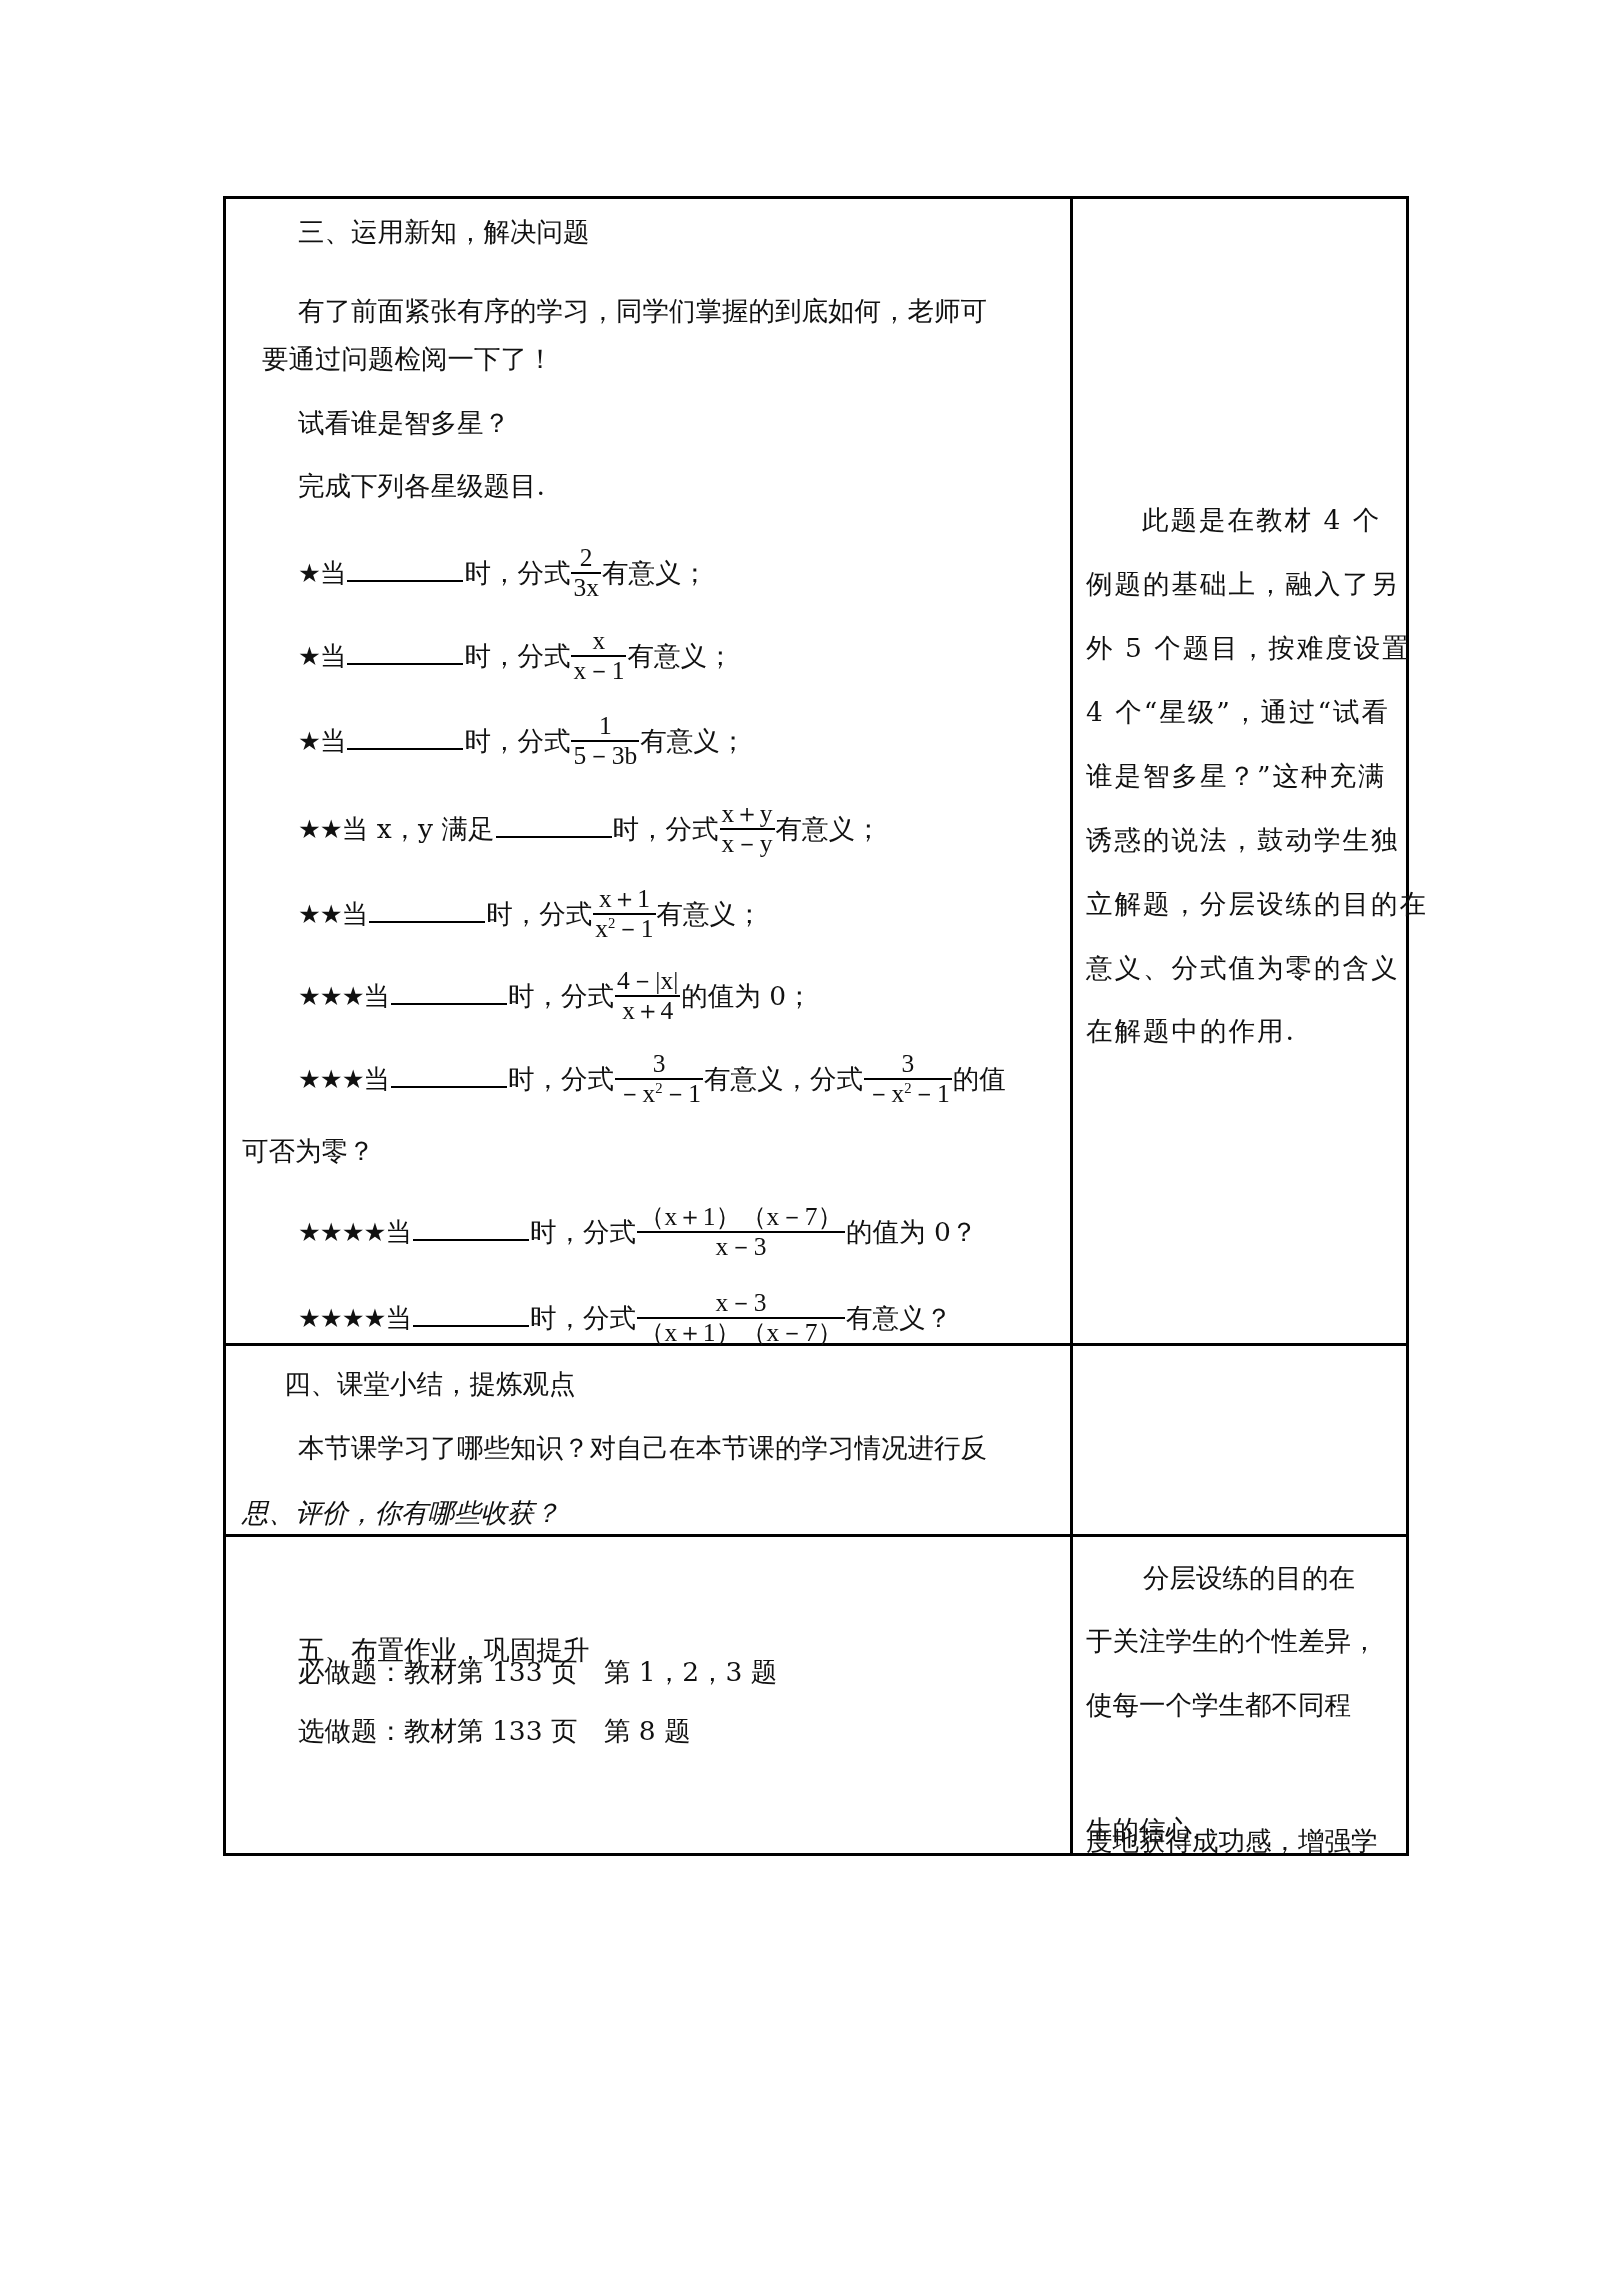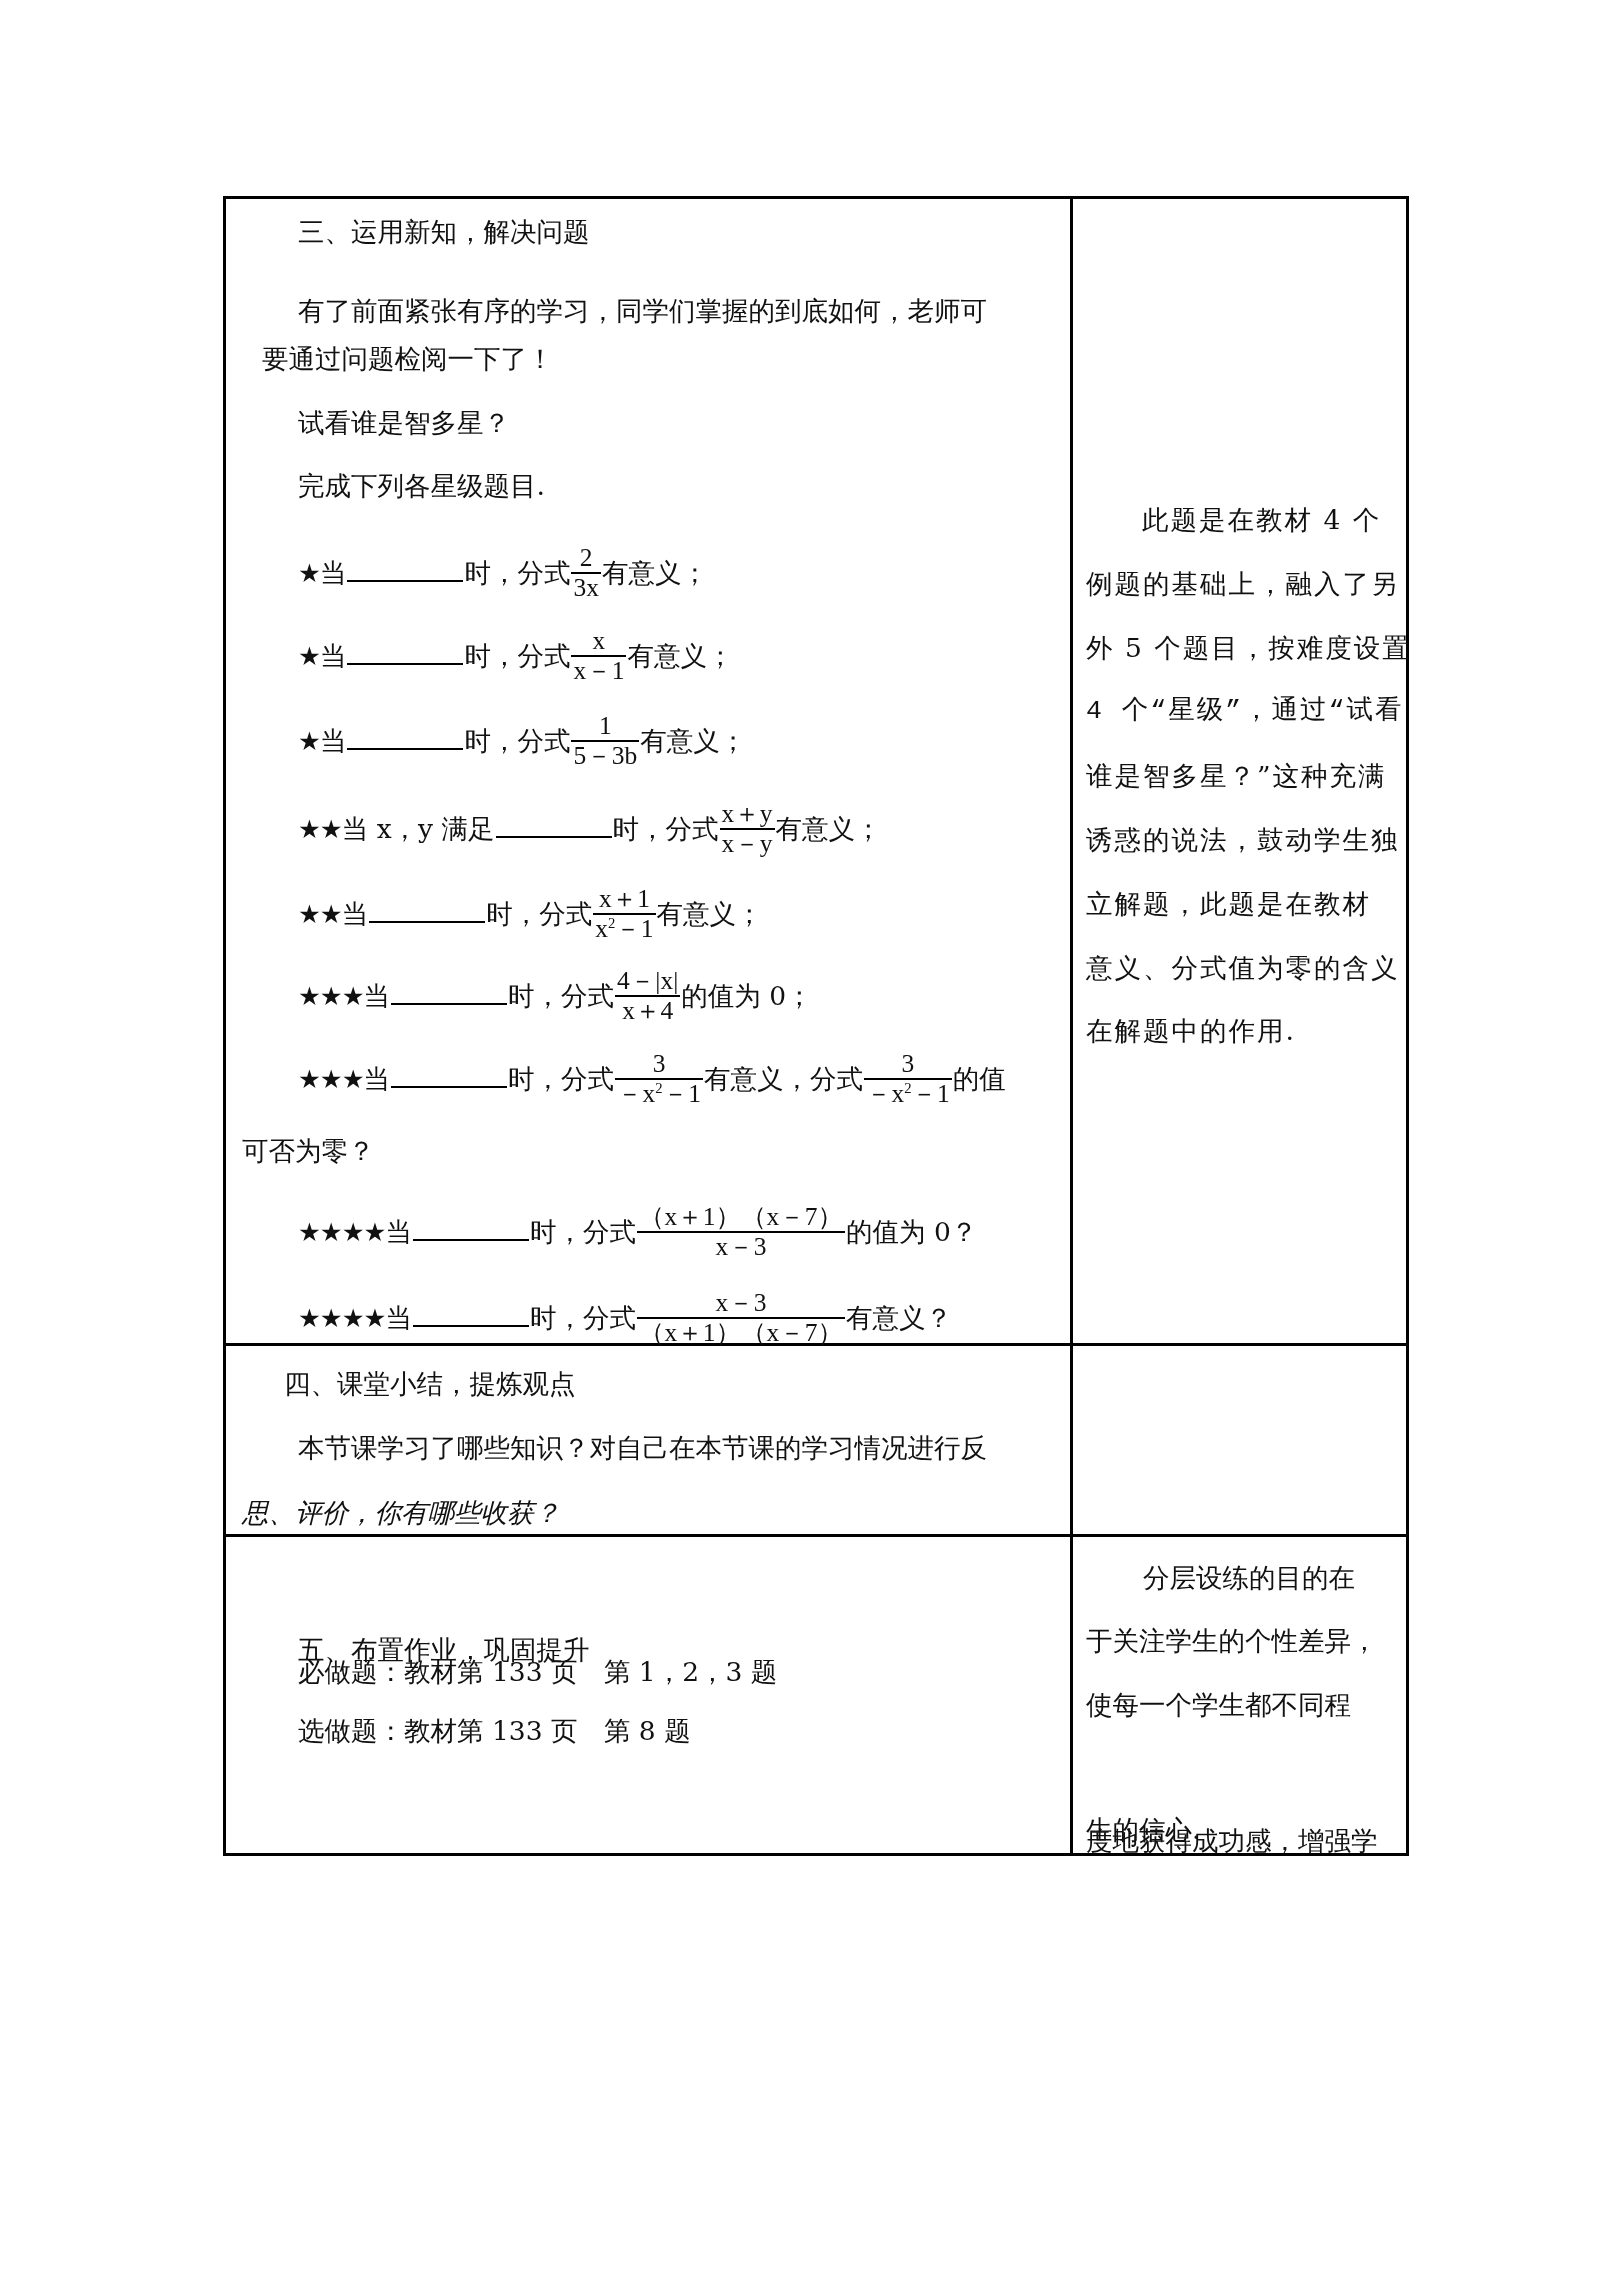--- a/index.html
+++ b/index.html
@@ -110,24 +110,24 @@
         <span class="bar"></span>
         <span class="den">（x＋1）（x－7）</span>
       </span><span>有意义？</span>
   </div>
 </div>
 
 <div>
   <div class="r" style="left:1142px;top:504px;">此题是在教材 4 个</div>
   <div class="r" style="left:1086px;top:568px;">例题的基础上，融入了另</div>
   <div class="r" style="left:1086px;top:632px;">外 5 个题目，按难度设置</div>
-  <div class="r" style="left:1086px;top:696px;font-family:Liberation Mono, monospace;">4 个“星级”，通过“试看</div>
+  <div class="r" style="left:1086px;top:696px;">4 个“星级”，通过“试看</div>
   <div class="r" style="left:1086px;top:760px;">谁是智多星？”这种充满</div>
   <div class="r" style="left:1086px;top:824px;">诱惑的说法，鼓动学生独</div>
-  <div class="r" style="left:1086px;top:888px;">立解题，此题是在教材</div>
+  <div class="r" style="left:1086px;top:888px;">立解题，分层设练的目的在</div>
   <div class="r" style="left:1086px;top:952px;">意义、分式值为零的含义</div>
   <div class="r" style="left:1086px;top:1015px;">在解题中的作用.</div>
 </div>
 
 <div>
   <div class="t" style="left:284px;top:1368px;">四、课堂小结，提炼观点</div>
   <div class="t" style="left:298px;top:1432px;">本节课学习了哪些知识？对自己在本节课的学习情况进行反</div>
   <div class="t" style="left:242px;top:1497px;font-style:italic;">思、评价，你有哪些收获？</div>
 </div>
 

